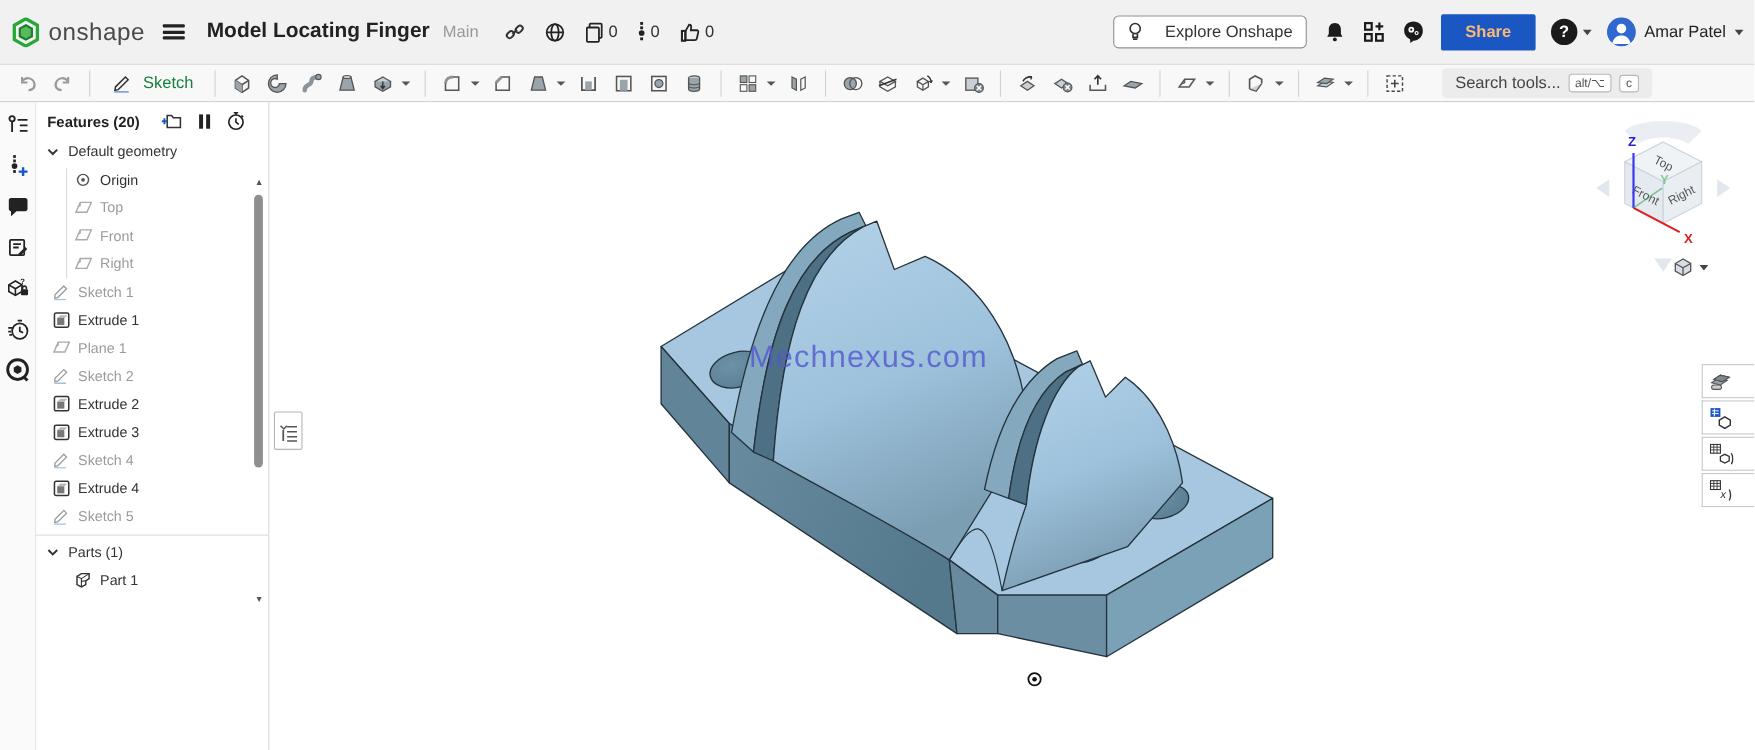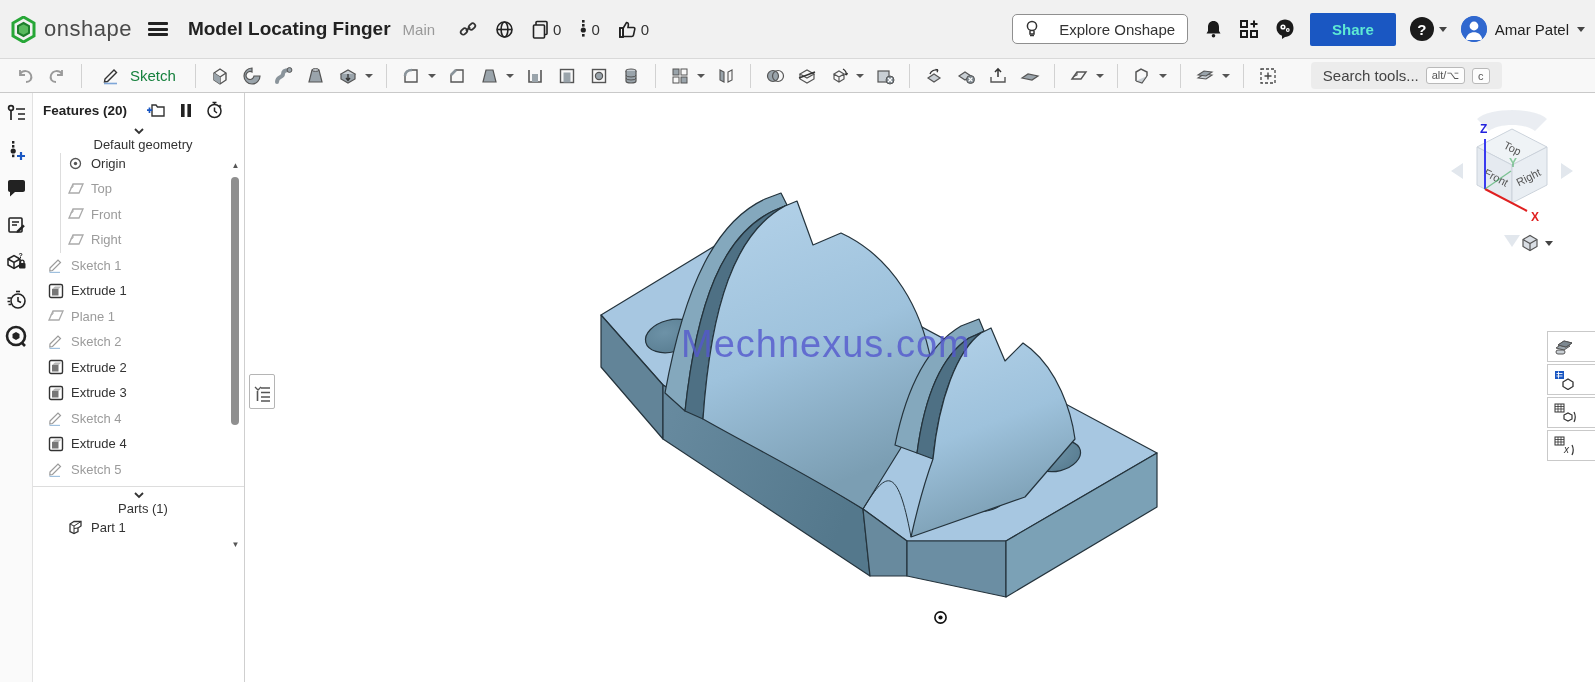--- a/index.html
+++ b/index.html
@@ -14,21 +14,21 @@
   .logo-wrap { display:flex; align-items:center; gap:7px; }
   .logo-text { font-size:22px; color:#4a4a4a; letter-spacing:.5px; }
   .burger { width:20px; height:14px; display:flex; flex-direction:column; justify-content:space-between; cursor:pointer; margin:0 6px;}
   .burger b { height:3px; background:#222; border-radius:1px; }
   .doc-title { font-size:19px; font-weight:bold; color:#222; margin-left:4px; white-space:nowrap; }
   .ws-name { font-size:15px; color:#999; margin:0 6px 0 2px; }
   .tb-ic { display:flex; align-items:center; gap:4px; color:#333; font-size:15px; margin-left:8px; }
   .tb-right { margin-left:auto; display:flex; align-items:center; gap:14px; }
   .explore-btn { display:flex; align-items:center; gap:20px; background:#fff; border:1px solid #8f8f8f;
     border-radius:5px; padding:5px 12px; font-size:15px; color:#333; cursor:pointer; }
-  .share-btn { background:#1a57c2; color:#5eead4; border:none; border-radius:2px;
+  .share-btn { background:#1a57c2; color:#fdba74; border:none; border-radius:2px;
     padding:8px 22px; font-size:15px; font-weight:bold; cursor:pointer; }
   .help-circle { width:24px; height:24px; border-radius:50%; background:#1b1b1b; color:#fff;
     font-weight:bold; font-size:15px; display:flex; align-items:center; justify-content:center; }
   .caret { width:0; height:0; border-left:4px solid transparent; border-right:4px solid transparent;
     border-top:5px solid #444; display:inline-block; }
   .avatar { width:26px; height:26px; border-radius:50%; background:#3068cf; overflow:hidden; }
   .user-name { font-size:15px; color:#222; }
 
   
   .toolbar { height:34px; background:#f8f8f8; border-bottom:1px solid #c9c9c9;
@@ -53,31 +53,31 @@
   .fpanel { width:212px; background:#fff; border-right:1px solid #cfcfcf; position:relative; }
   .filter-row { display:flex; align-items:center; gap:8px; padding:8px 8px 4px 10px; }
   .filter-input { flex:1; height:27px; border:1px solid #b9b9b9; border-radius:4px;
     font-style:italic; font-size:13px; color:#666; padding:0 8px; font-family:"Liberation Sans",sans-serif; }
   .feat-header { display:flex; align-items:center; gap:14px; padding:8px 10px 6px 10px; }
   .feat-title { font-size:13.5px; font-weight:bold; color:#222; margin-right:6px; }
   .tree { position:relative; }
   .guide { position:absolute; left:27px; top:28px; height:100px; width:1px; background:#ddd; }
   .row { display:flex; align-items:center; height:25.5px; font-size:13px; color:#333; cursor:pointer; white-space:nowrap;}
   .row.dim { color:#9b9b9b; }
-  .ind0 { padding-left:9px;flex-direction:column; } .ind1 { padding-left:14px; } .ind2 { padding-left:34px; }
+  .ind0 { padding-left:9px; } .ind1 { padding-left:14px; } .ind2 { padding-left:34px; }
   .ric { width:17px; height:17px; margin-right:7px; flex:none; display:flex; align-items:center; justify-content:center;}
   .chev { width:12px; height:12px; margin-right:8px; flex:none; }
   .parts-sec { border-top:1px solid #ddd; margin-top:4px; padding-top:2px; }
   .fscroll { position:absolute; right:3px; top:68px; width:11px; height:388px; }
   .fs-arrow { position:absolute; left:0; width:11px; font-size:8px; color:#555; text-align:center; cursor:pointer;}
   .fs-thumb { position:absolute; left:1px; top:16px; width:8px; height:248px; background:#8f8f8f; border-radius:4px; cursor:grab; }
 
   
   .viewport { flex:1; position:relative; background:#fff; overflow:hidden; }
-  .watermark { position:absolute; left:436px; top:230px; font-size:38px; color:rgba(84,88,205,0.8);
+  .watermark { position:absolute; left:436px; top:216px; font-size:28px; color:rgba(84,88,205,0.8);
     letter-spacing:1px; pointer-events:none; }
   .flyout { position:absolute; left:4px; top:281px; width:26px; height:35px; background:#fff;
     border:1px solid #b5b5b5; border-radius:2px; display:flex; align-items:center; justify-content:center; cursor:pointer;}
   .vcube { position:absolute; right:18px; top:8px; }
   .vopt { position:absolute; right:42px; top:140px; display:flex; align-items:center; gap:5px; cursor:pointer;}
   .rtabs { position:absolute; right:0; top:238px; display:flex; flex-direction:column; gap:2px; }
   .rtab { width:48px; height:31px; background:#fff; border:1px solid #c9c9c9; border-right:none;
     display:flex; align-items:center; justify-content:flex-start; padding-left:6px; cursor:pointer; }
   .origin-marker { position:absolute; left:688px; top:517px; }
 </style>

